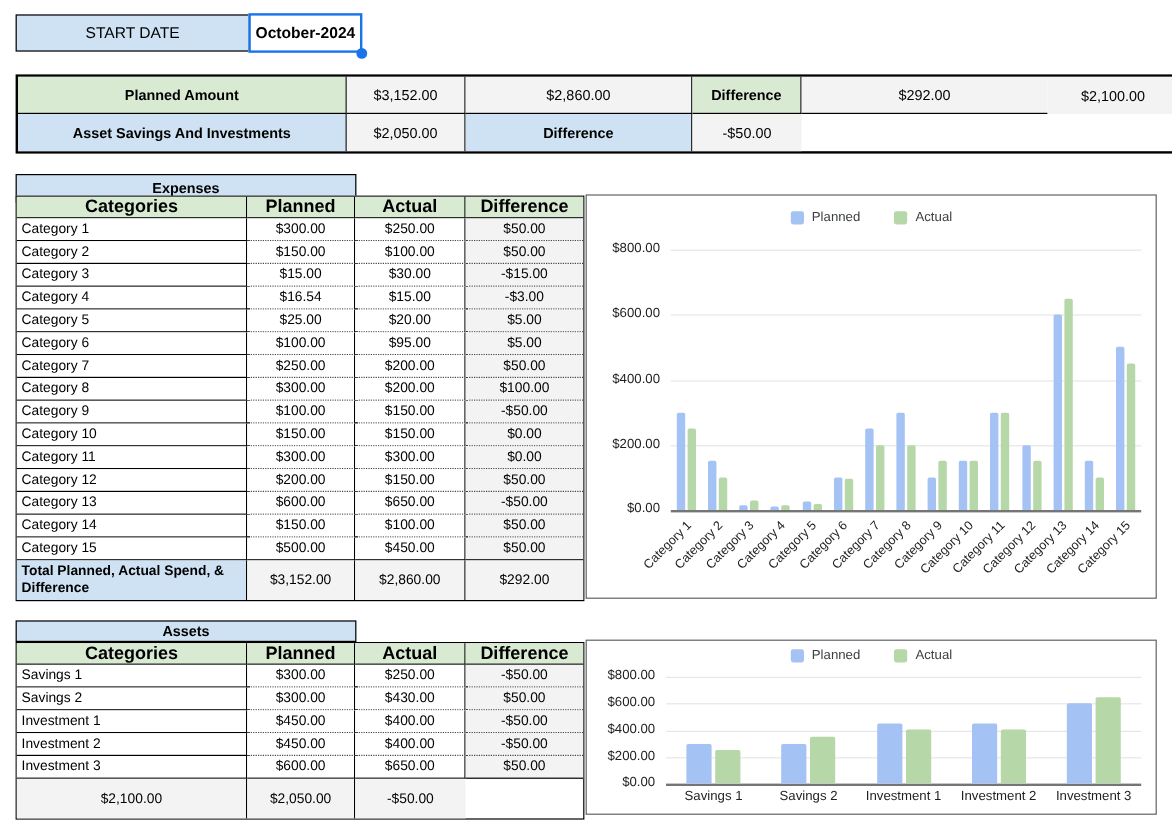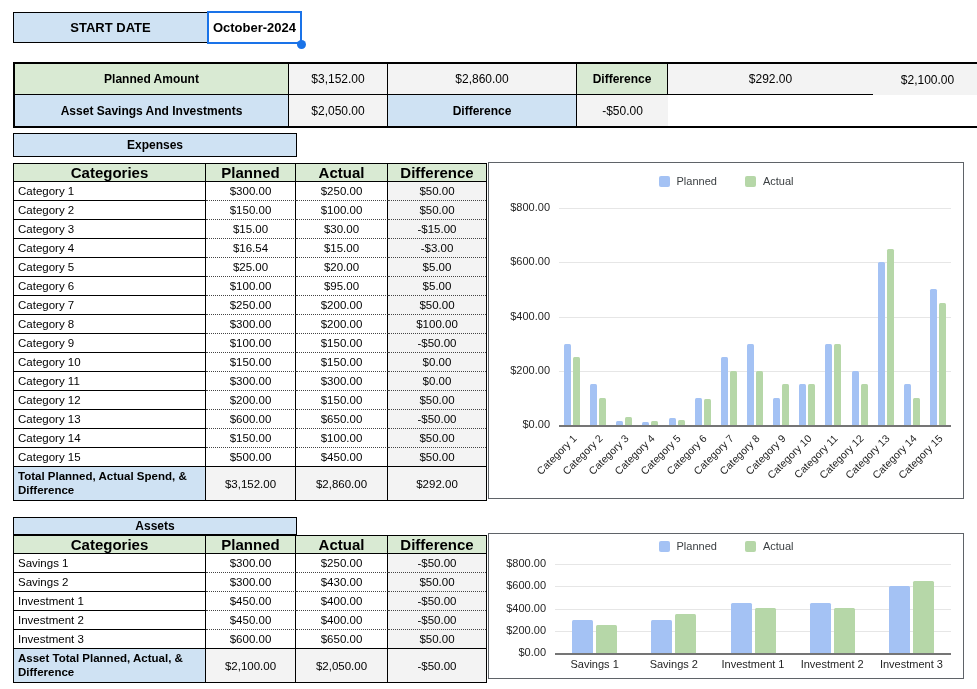--- a/index.html
+++ b/index.html
@@ -2,21 +2,21 @@
 <html><head>
 <meta charset="utf-8">
 <style>
   *{box-sizing:border-box;margin:0;padding:0}
   html,body{width:977px;height:689px;overflow:hidden}
   body{font-family:"Liberation Sans",sans-serif;background:#fff;color:#000;position:relative;font-size:12px}
   .abs{position:absolute}
   .cellc{display:flex;align-items:center;justify-content:center}
 
   
-  .startdate-label{background:#cfe2f3;border:1px solid #000;font-weight:bold;font-size:13px}
+  .startdate-label{background:#cfe2f3;border:1px solid #000;font-weight:normal;font-size:13px}
   .startdate-value{background:#fff;border:2px solid #1a73e8;font-weight:bold;font-size:13px}
   .sel-handle{width:9px;height:9px;border-radius:50%;background:#1a73e8;z-index:5}
 
   
   .summary{left:13px;top:62px;width:972px;height:66px;border:2px solid #000;display:grid;
            grid-template-columns:274px 99px 189px 91px 205px 1fr;grid-template-rows:31px 31px}
   .scell{border-right:1px solid #000;display:flex;align-items:center;justify-content:center;font-size:12px;overflow:hidden;white-space:nowrap}
   .scell.noright{border-right:none}
   .scell.bb{border-bottom:1px solid #000}
   .scell.lg{background:#d9ead3;font-weight:bold}
@@ -70,21 +70,21 @@
     <div class="scell lg bb">Difference</div>
     <div class="scell val bb noright">$292.00</div>
 
     <div class="scell val">$2,100.00</div>
     <div class="scell lb">Asset Savings And Investments</div>
     <div class="scell val">$2,050.00</div>
     <div class="scell lb">Difference</div>
     <div class="scell val noright">-$50.00</div>
   </div>
 
-  <div class="abs banner cellc" style="left:13px;top:133px;width:284px;height:24px">Expenses</div>
+  <div class="abs banner cellc" style="left:13px;top:145px;width:284px;height:24px">Expenses</div>
   <div class="abs etable" style="left:13px;top:163px;width:474px">
     <div class="thead">
       <div>Categories</div>
       <div>Planned</div>
       <div>Actual</div>
       <div>Difference</div>
     </div>
     <div class="tbody">
         <div class="trow">
           <div class="tc cat">Category 1</div>
@@ -219,21 +219,20 @@
           <div class="tc num diff">-$50.00</div>
         </div>
         <div class="trow">
           <div class="tc cat">Investment 3</div>
           <div class="tc num">$600.00</div>
           <div class="tc num">$650.00</div>
           <div class="tc num diff">$50.00</div>
         </div>
       </div>
     <div class="trow total">
-      <div class="tc lab">Asset Total Planned, Actual, &amp; Difference</div>
       <div class="tc val">$2,100.00</div>
       <div class="tc val">$2,050.00</div>
       <div class="tc val">-$50.00</div>
     </div>
   </div>
 
   <div class="abs chart" id="chart-expenses" style="left:488px;top:162px;width:476px;height:337px">
       <div class="gl" style="left: 70px; top: 262px; width: 392px; height: 2px; background: rgb(117, 117, 117);"></div>
       <div class="ytick" style="left: 0px; top: 255px; width: 61px; text-align: right;">$0.00</div>
       <div class="gl" style="left: 70px; top: 208px; width: 392px; height: 1px; background: rgb(230, 230, 230);"></div>

